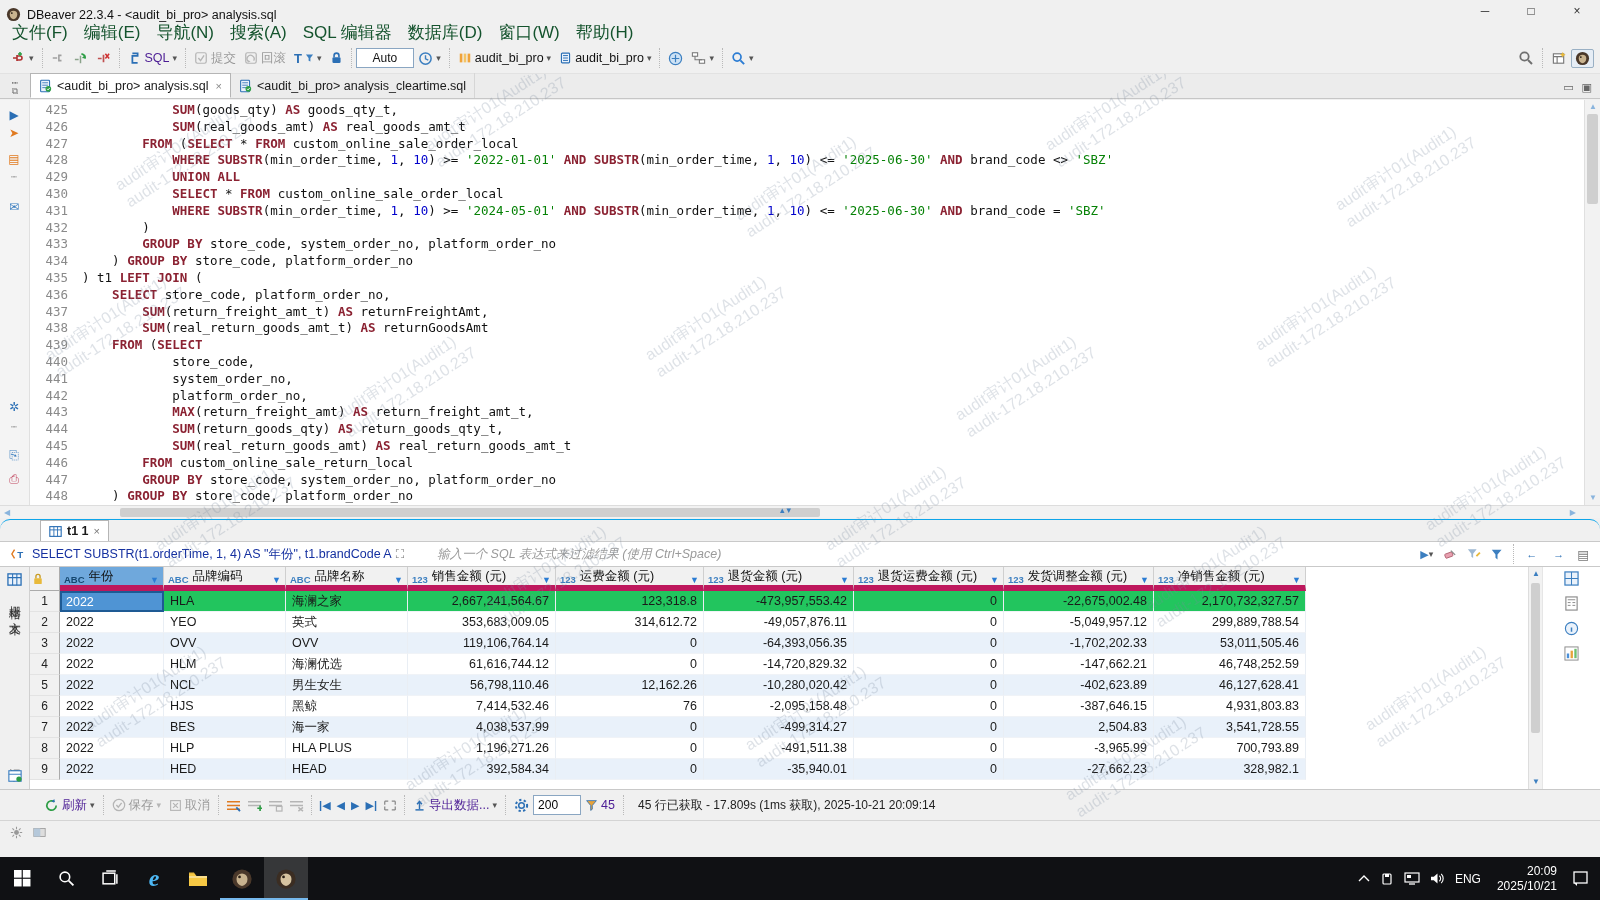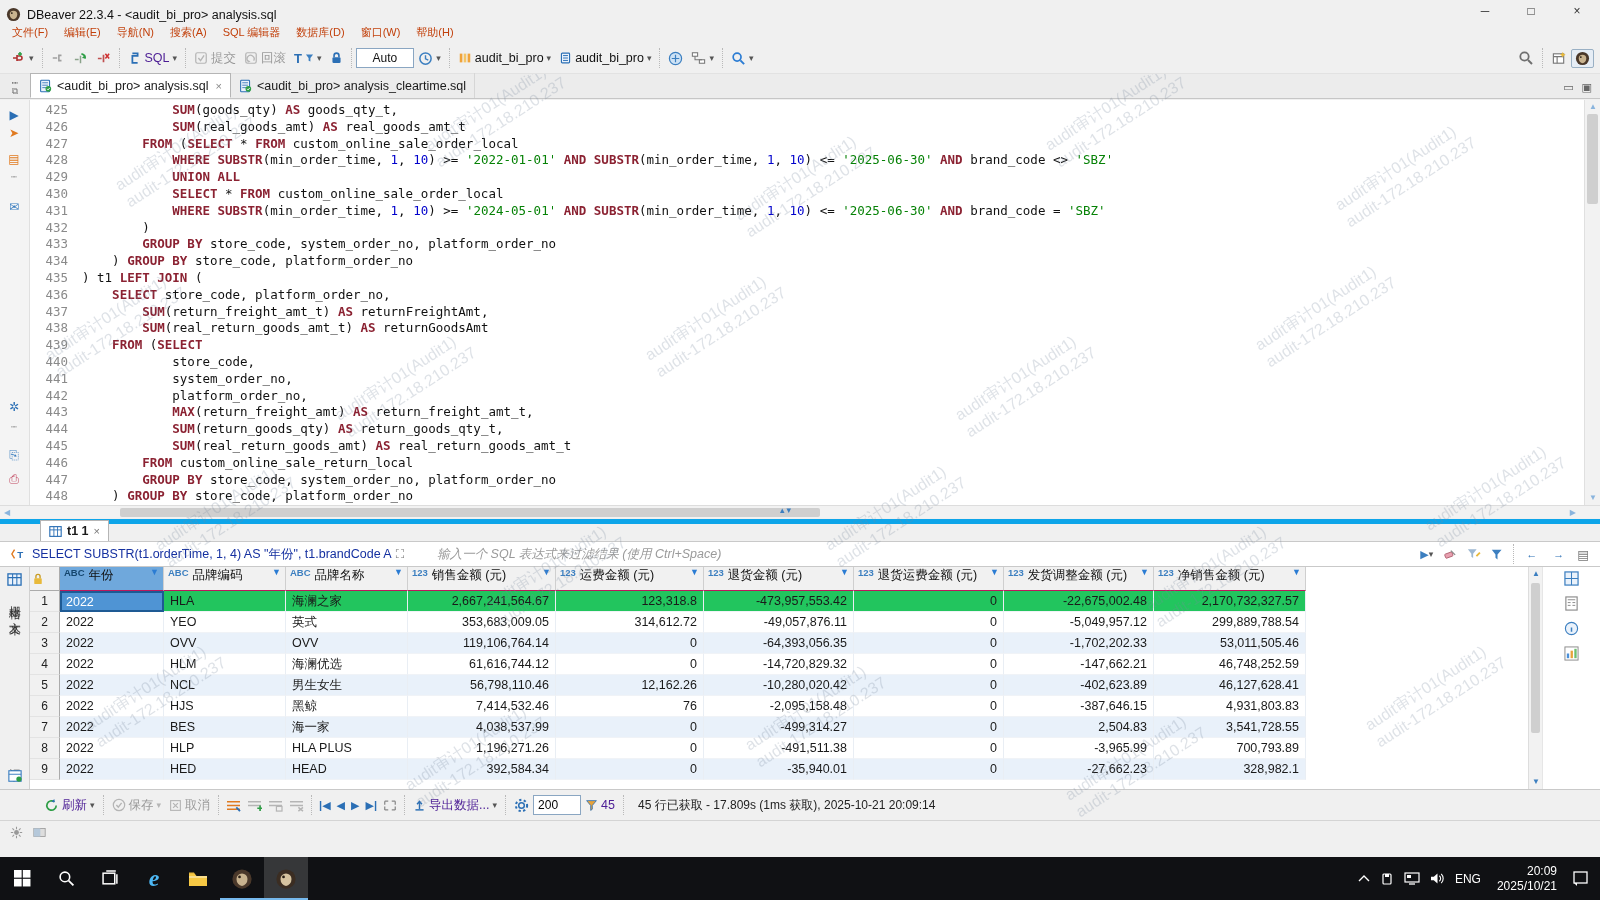--- a/index.html
+++ b/index.html
@@ -9,21 +9,21 @@
 
   
   .titlebar { position:absolute; left:0; top:0; width:100%; height:22px; background:#f0f0f0; display:flex; align-items:flex-end; }
   .titlebar .app-icon { margin:0 6px 0 6px; }
   .title-text { font-size:12.5px; color:#111; }
   .win-controls { margin-left:auto; display:flex; height:100%; }
   .win-btn { width:46px; height:100%; display:flex; align-items:center; justify-content:center; font-size:12px; color:#333; }
 
   
   .menubar { position:absolute; left:0; top:22px; width:100%; height:21px; background:#f0f0f0; display:flex; align-items:center; padding-left:4px; }
-  .menu-item { padding:2px 8px; font-size:11px; color:#c2410c; cursor:default; }
+  .menu-item { padding:2px 8px; font-size:17px; color:#14532d; cursor:default; }
 
   
   .toolbar { position:absolute; left:0; top:43px; width:100%; height:31px; background:#f0f0f0; display:flex; align-items:center; padding:0 6px; border-bottom:1px solid #e2e2e2; }
   .tbtn { display:flex; align-items:center; gap:3px; padding:3px 4px; border-radius:2px; }
   .tsep { width:1px; height:20px; border-left:1px dotted #b9b9b9; margin:0 4px; }
   .chev { font-size:9px; color:#555; }
   .tlabel { font-size:12.5px; color:#4c1d95; }
   .tlabel.gray { color:#9a9a9a; }
   .auto-box { border:1px solid #8aa6c2; background:#fff; padding:2px 16px; font-size:12px; color:#111; }
   .icon-glyph { font-weight:bold; }
@@ -52,39 +52,39 @@
   .tok-d { color:#111; }
   .ed-vscroll { position:absolute; right:0; top:0; width:16px; height:100%; background:#f2f2f2; border-left:1px solid #e0e0e0; }
   .ed-vscroll .thumb { position:absolute; left:2px; top:14px; width:11px; height:90px; background:#cfcfcf; border-radius:2px; }
   .scroll-arrow { position:absolute; left:0; width:16px; height:14px; text-align:center; font-size:8px; color:#8ab4dd; line-height:14px; }
   .ed-hscroll { position:absolute; left:0; top:505px; width:1600px; height:13px; background:#f2f2f2; border-top:1px solid #ddd; }
   .ed-hscroll .harrow { position:absolute; top:0; font-size:8px; color:#8ab4dd; line-height:13px; padding:0 4px; }
   .ed-hscroll .hthumb { position:absolute; left:120px; top:2px; width:700px; height:9px; background:#cfcfcf; border-radius:2px; }
   .sash-arrows { position:absolute; left:780px; top:505px; font-size:9px; color:#3c7fc0; letter-spacing:2px; }
 
   
-  .rtabs { position:absolute; left:0; top:519px; width:1600px; height:22px; background:#f0f0f0; border-top:5px solid #0ea5e9; display:flex; align-items:flex-end; padding-left:40px; }
+  .rtabs { position:absolute; left:0; top:519px; width:1600px; height:22px; background:#f0f0f0; border-top:1px solid #0ea5e9; display:flex; align-items:flex-end; padding-left:40px;border-radius:10px; }
   .rtab { display:flex; align-items:center; gap:5px; background:#fff; border:1px solid #b5b5b5; border-bottom:none; padding:2px 8px; font-size:12.5px; font-weight:bold; height:21px; }
   .rtab .x { color:#777; font-weight:normal; font-size:11px; }
 
   
   .filterbar { position:absolute; left:0; top:541px; width:1600px; height:26px; background:#fff; border-top:1px solid #c9c9c9; border-bottom:1px solid #c9c9c9; display:flex; align-items:center; padding:0 6px; }
   .fexpr { font-size:12.5px; color:#1530a0; white-space:nowrap; overflow:hidden; max-width:430px; }
   .fexpand { color:#777; font-size:12px; margin:0 8px 0 4px; }
   .fplaceholder { color:#9a9a9a; font-style:italic; font-size:12.5px; flex:1; white-space:nowrap; overflow:hidden;margin-left:25px; }
   .fic { margin:0 5px; display:flex; align-items:center; }
 
   
   .rbody { position:absolute; left:0; top:567px; width:1600px; height:222px; background:#fff; }
   .r-left-strip { position:absolute; left:0; top:0; width:30px; height:100%; background:#f0f0f0; border-right:1px solid #d0d0d0; display:flex; flex-direction:column; align-items:center; padding:2px 0; }
   .vlabel { writing-mode:vertical-rl; font-size:12px; color:#333; letter-spacing:2px; margin:6px 0; }
   .grid { position:absolute; left:30px; top:0; right:72px; bottom:0; overflow:hidden; }
   .g-header, .g-row { display:grid; }
   .g-header { height:24px; }
-  .hcell { background:#f1f1f1; border-right:1px solid #cfcfcf; border-bottom:1px solid #be185d; display:flex; align-items:flex-start; padding:0 4px; gap:4px; overflow:hidden; white-space:nowrap; }
+  .hcell { background:#f1f1f1; border-right:1px solid #cfcfcf; border-bottom:6px solid #be185d; display:flex; align-items:flex-end; padding:0 4px; gap:4px; overflow:hidden; white-space:nowrap; }
   .hcell .ctype { color:#3c7fc0; font-size:9.5px; font-weight:bold; }
   .hcell .clabel { font-size:12.5px; color:#111; flex:1; overflow:hidden; }
   .hcell .farrow { color:#2b7cd3; font-size:9px; }
   .hcell.sel { background:#6fa8dc; }
   .hcell.sel .ctype { color:#14466e; }
   .corner { background:#f1f1f1; border-right:1px solid #ababab; border-bottom:1px solid #ababab; display:flex; align-items:center; justify-content:flex-start; padding-left:3px; }
   .g-row { height:21px; }
   .rn { background:#f1f1f1; border-right:1px solid #ababab; border-bottom:1px solid #e3e3e3; font-size:12px; color:#222; display:flex; align-items:center; justify-content:center; }
   .cell { border-right:1px solid #e9eef4; border-bottom:1px solid #f0f3f7; font-size:12.5px; padding:0 6px; display:flex; align-items:center; white-space:nowrap; overflow:hidden; }
   .cell.num { justify-content:flex-end; }

